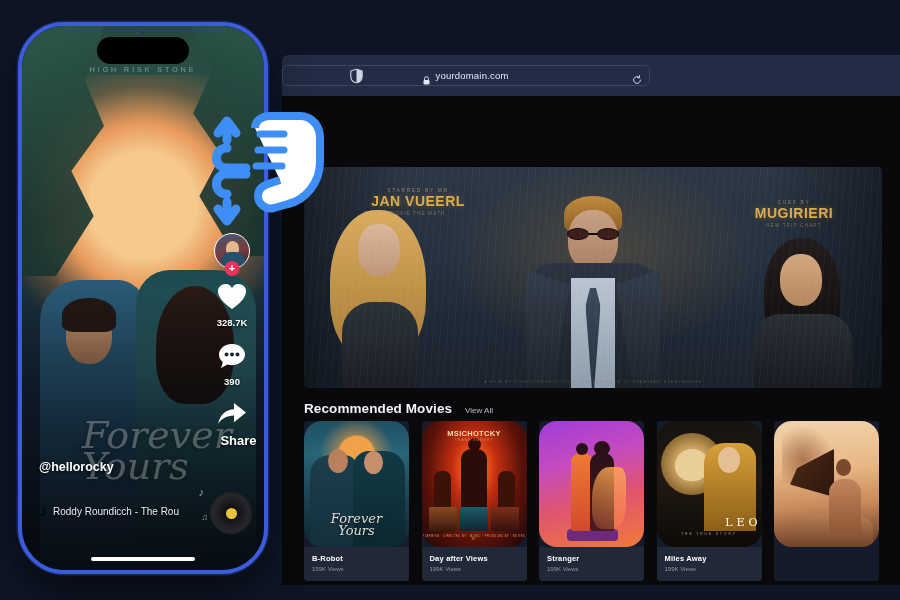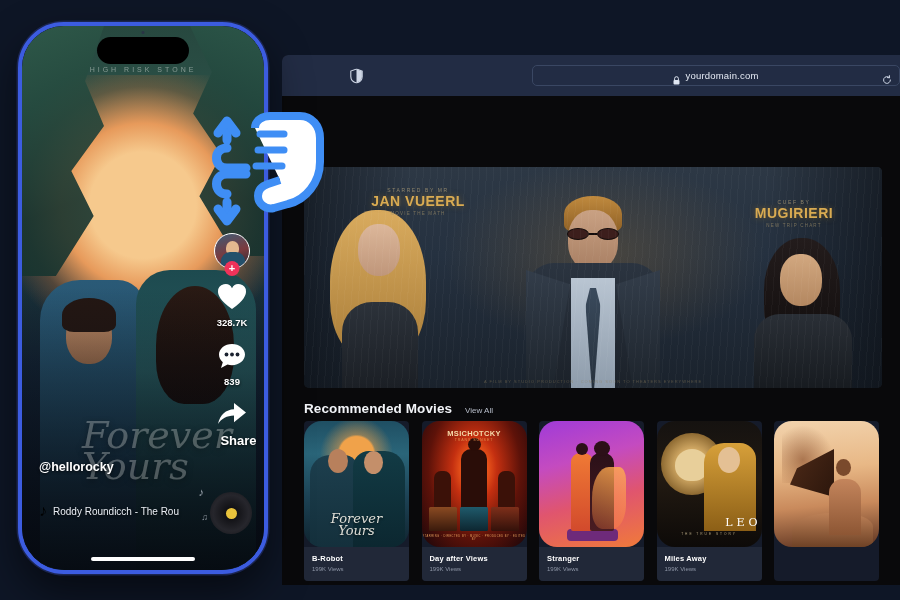--- a/index.html
+++ b/index.html
@@ -13,21 +13,21 @@
   
   .browser {
     position:absolute; left:282px; top:55px;
     width:618px; height:530px;
     background:#0a0a0c;
     border-radius:6px 0 0 0;
     overflow:hidden;
   }
   .browser-chrome {
     height:41px; background:#222c44;
-    display:flex; align-items:center; justify-content:flex-end;
+    display:flex; align-items:center; justify-content:flex-start;
     position:relative;
   }
   .shield-icon { position:absolute; left:68px; top:50%; transform:translateY(-50%);
     width:13px; height:15px; }
   .urlbar {
     width:368px; height:21px; border:1px solid #3a4763; border-radius:5px;
     display:flex; align-items:center; justify-content:center; gap:5px;
     position:relative; background:transparent;
   }
   .urlbar .lock { width:7px; height:9px; position:relative; }
@@ -497,21 +497,21 @@
       <div class="gap"></div>
 
       <span>
         <svg viewBox="0 0 28 26" width="28" height="26">
           <path d="M14 1 C21.2 1 27 5.8 27 11.6 C27 17.4 21.2 22.2 14 22.2 C12.4 22.2 10.9 22 9.5 21.6 L3 25 L4.8 19.3 C2.4 17.3 1 14.6 1 11.6 C1 5.8 6.8 1 14 1 Z" fill="#fff"></path>
           <circle cx="8.5" cy="11.5" r="1.9" fill="#1b2230"></circle>
           <circle cx="14" cy="11.5" r="1.9" fill="#1b2230"></circle>
           <circle cx="19.5" cy="11.5" r="1.9" fill="#1b2230"></circle>
         </svg>
       </span>
-      <div class="cnt">839</div>
+      <div class="cnt">390</div>
       <div class="gap"></div>
 
       <span>
         <svg viewBox="0 0 30 24" width="30" height="24">
           <path d="M1 22 C3 12.5 9 7.6 17 7.2 V1 L29 10.6 L17 20.2 V13.6 C9.8 13.8 4.6 16.6 1 22 Z" fill="#fff"></path>
         </svg>
       </span>
       <div class="lbl">Share</div>
     </div>
 

